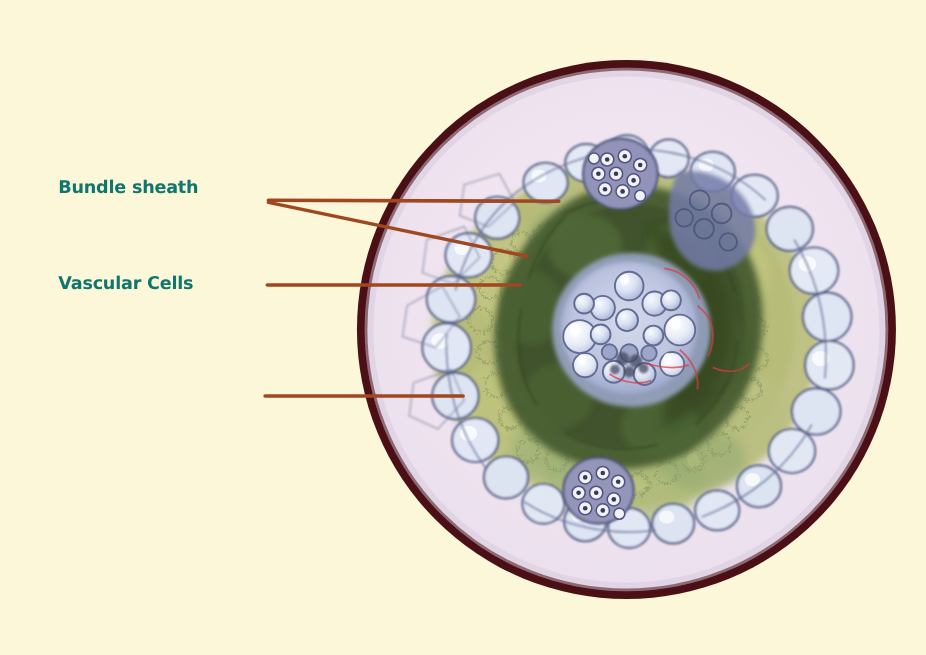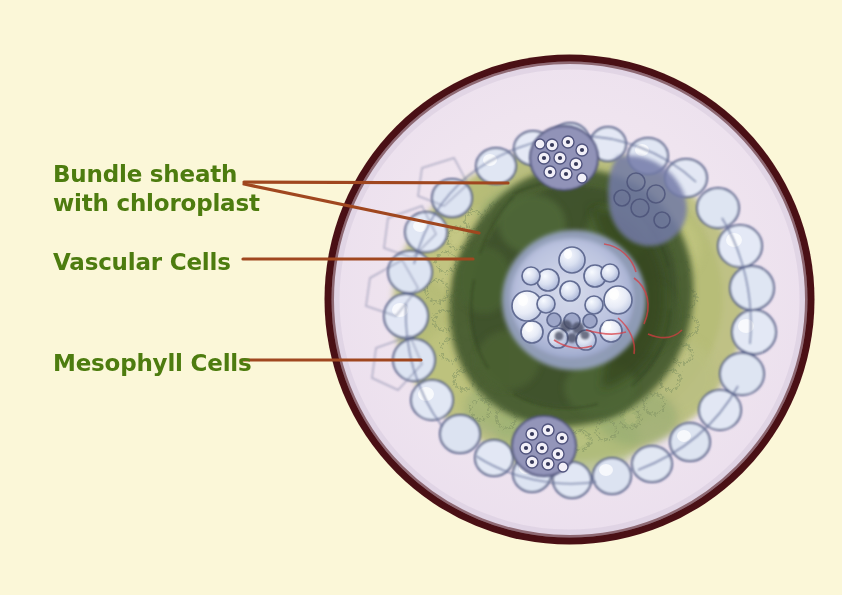--- a/index.html
+++ b/index.html
@@ -15,24 +15,24 @@
     position: relative;
   }
   #figure {
     position: absolute;
     left: 0; top: 0;
     width: 842px;
     height: 595px;
   }
   .lbl {
     position: absolute;
-    color: #4d7c0f;
+    color: #0f766e;
     font-family: "DejaVu Sans", sans-serif;
     font-weight: bold;
-    font-size: 23px;
+    font-size: 16px;
     letter-spacing: -0.2px;
     line-height: 1.26;
     white-space: pre;
     -webkit-font-smoothing: antialiased;
   }
   #lbl-bundle-sheath { left: 53px; top: 160px; }
   #lbl-vascular-bundle { left: 53px; top: 248px; }
   #lbl-mesophyll-cells { left: 53px; top: 349px; }
 
   svg.overlay {
@@ -471,19 +471,18 @@
       <line x1="244" y1="182" x2="508" y2="183"></line>
 
       <line x1="244" y1="184" x2="479" y2="233"></line>
 
       <line x1="243" y1="259" x2="473" y2="259"></line>
 
       <line x1="241" y1="360" x2="421" y2="360"></line>
     </g>
   </svg>
 
-  <div class="lbl" id="lbl-bundle-sheath"><span>Bundle sheath</span><br><span>with chloroplast</span></div>
+  <div class="lbl" id="lbl-bundle-sheath"><span>Bundle sheath</span><br></div>
 
   <div class="lbl" id="lbl-vascular-bundle">Vascular Cells</div>
 
-  <div class="lbl" id="lbl-mesophyll-cells">Mesophyll Cells</div>
 
 </div>
 
 </body></html>

